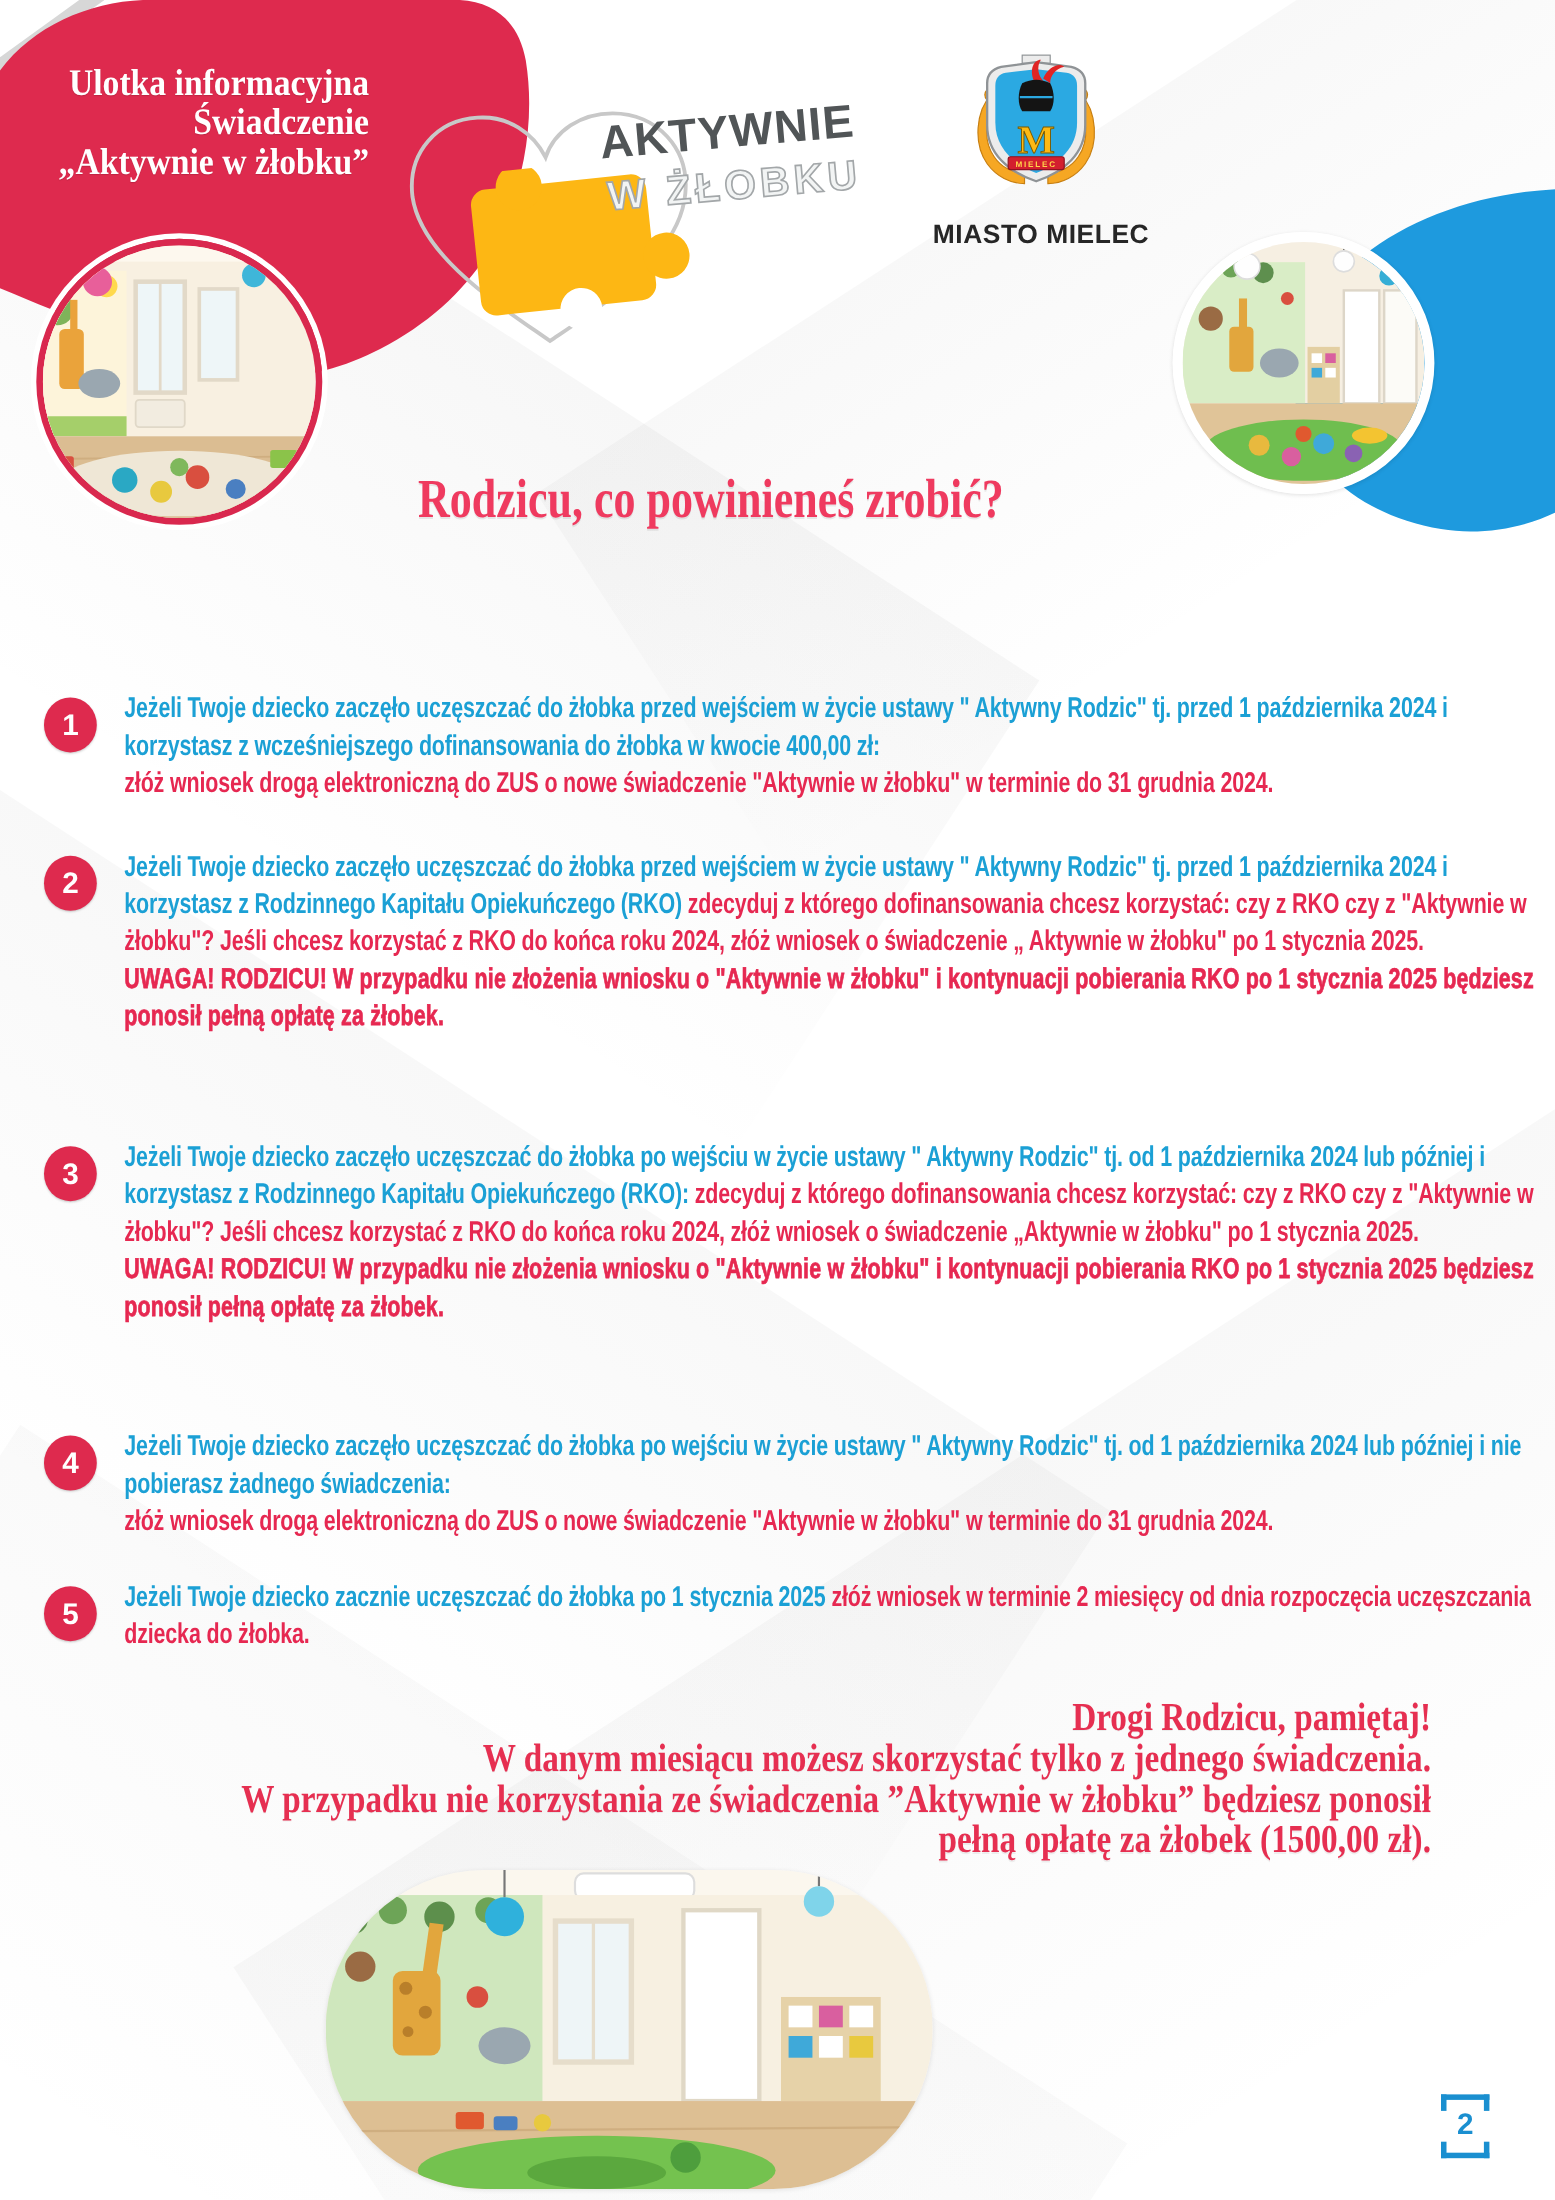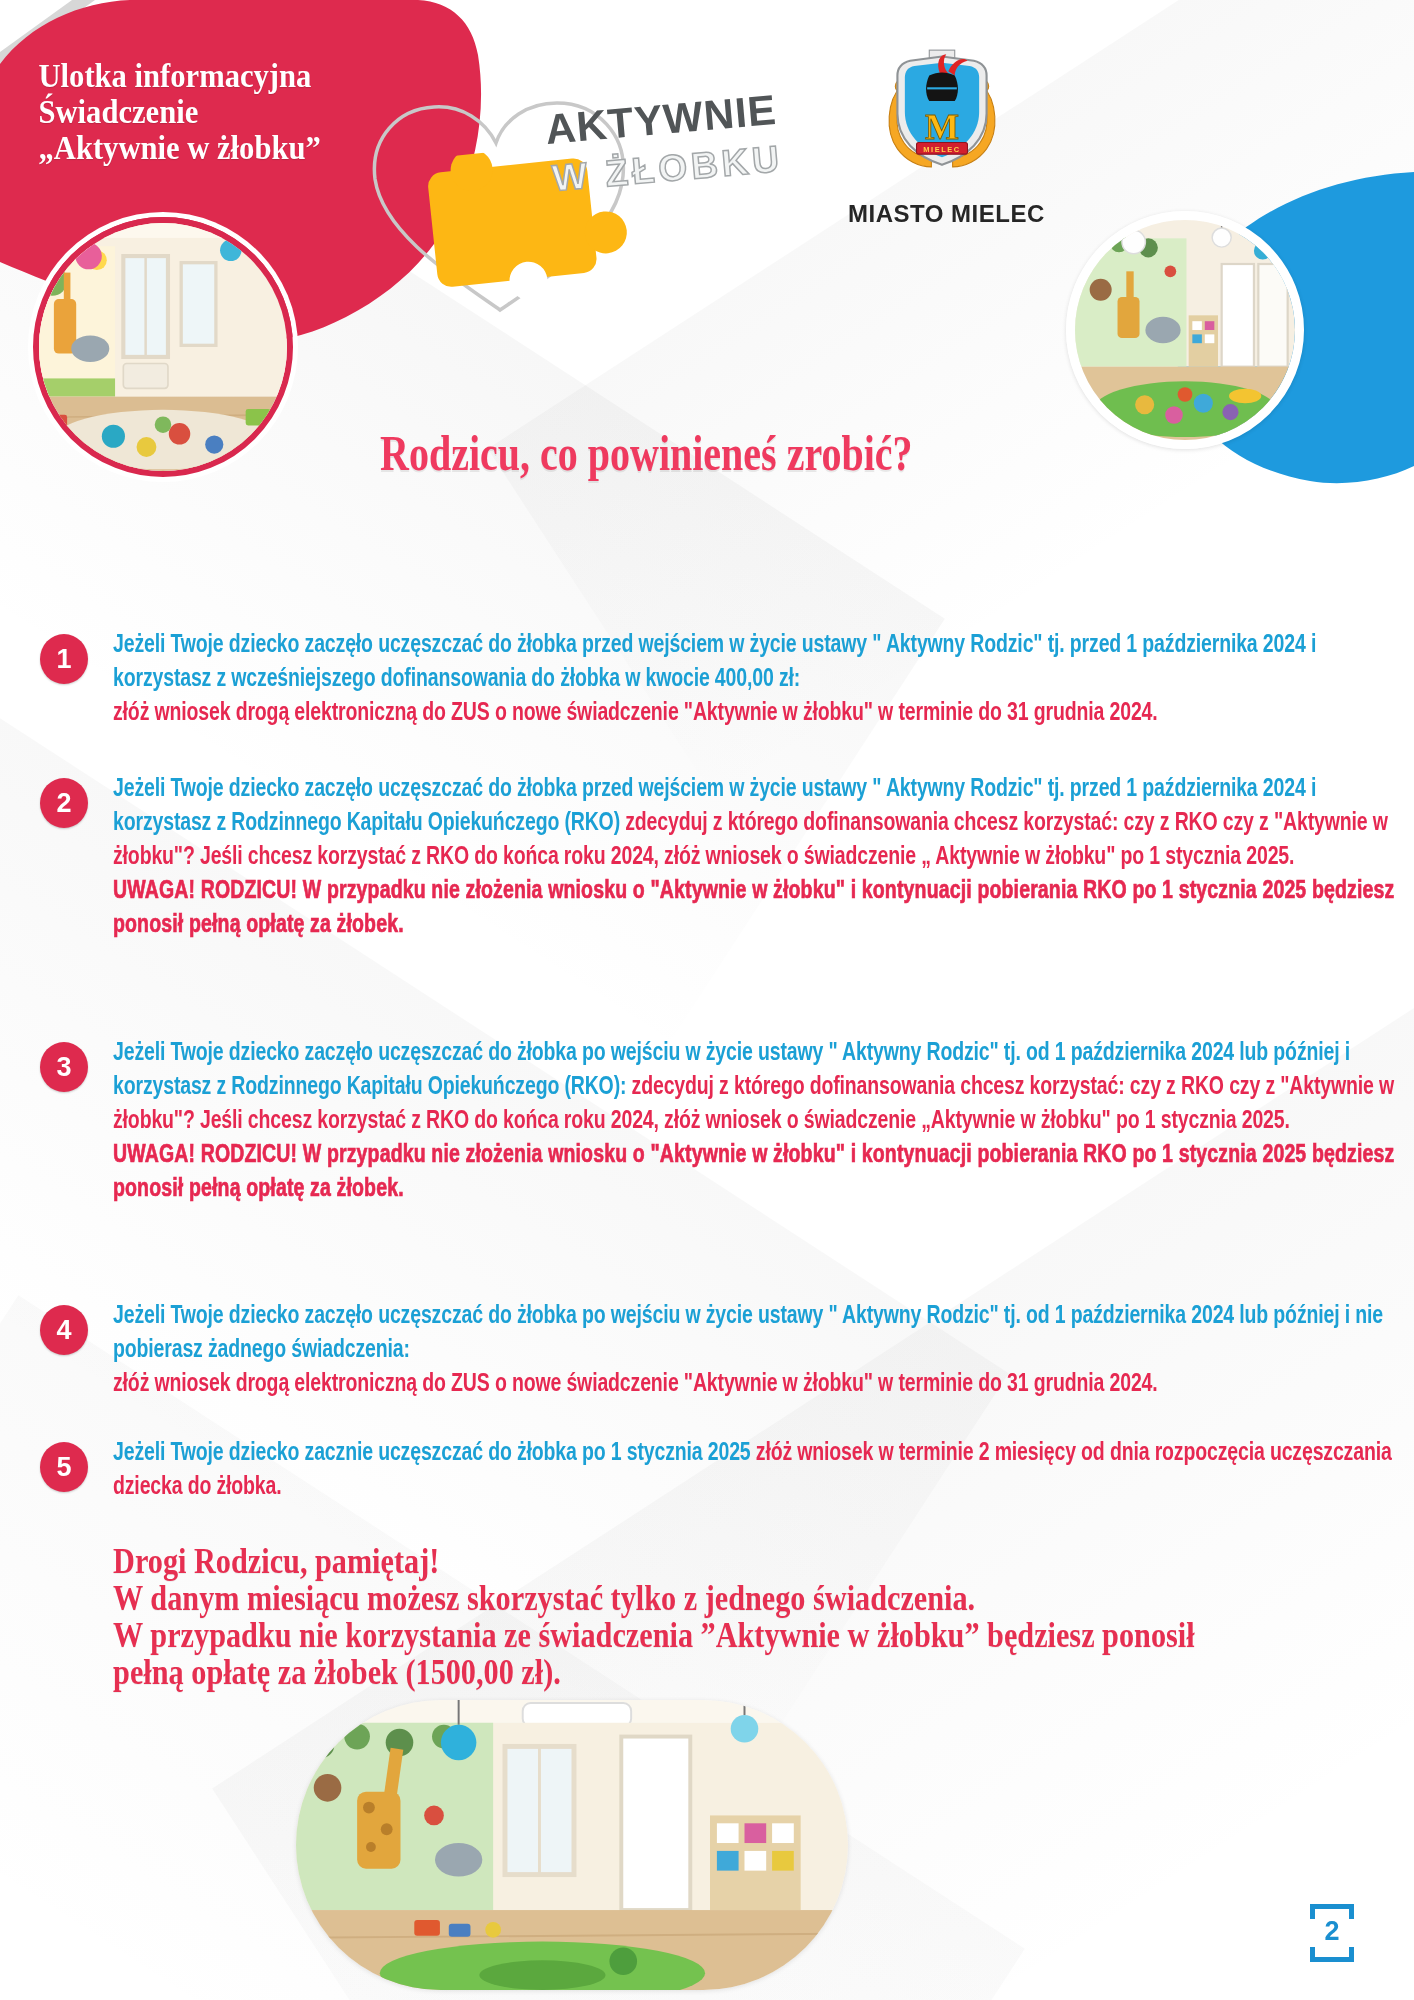--- a/index.html
+++ b/index.html
@@ -1,21 +1,21 @@
 <!DOCTYPE html>
 <html><head>
 <meta charset="utf-8">
 <style>
   html,body{margin:0;padding:0;background:#ffffff;}
   .page{position:relative;width:1414px;height:2000px;overflow:hidden;background:#fff;
         font-family:"Liberation Sans", sans-serif;}
   .abs{position:absolute;}
   .wm{position:absolute;pointer-events:none;}
   
-  .title-block{position:absolute;left:22px;top:58px;width:330px;text-align:left;
+  .title-block{position:absolute;left:22px;top:58px;width:330px;text-align:right;
 making: color:#fff;}
   .title-line{color:#ffffff;font-family:"Liberation Serif", serif;font-weight:bold;
         font-size:34px;line-height:36px;transform:scaleX(.9);transform-origin:50% 50%;
         white-space:nowrap;text-shadow:0 1px 1px rgba(0,0,0,.15);}
   .logo-text1{position:absolute;left:545px;top:96px;font-size:42px;font-weight:bold;
         color:#515557;letter-spacing:1px;transform:rotate(-5deg);white-space:nowrap;}
   .logo-text2{position:absolute;left:552px;top:148px;font-size:37px;font-weight:bold;
         color:#f2f4f4;-webkit-text-stroke:1.5px #a3a7a9;letter-spacing:4px;
         transform:rotate(-5deg);white-space:nowrap;}
   .crest-caption{position:absolute;left:848px;top:200px;width:185px;text-align:center;
@@ -39,21 +39,21 @@
         background:#de2a4e;color:#fff;font-weight:bold;font-size:27px;display:flex;
         align-items:center;justify-content:center;box-shadow:0 1px 2px rgba(0,0,0,.2);}
   .item{position:absolute;left:113px;width:1715px;transform:scaleX(.75);
         transform-origin:left top;font-size:26px;line-height:34px;font-weight:bold;
         letter-spacing:-.2px;}
   .t-blue{color:#1ba0d5;}
   .t-red{color:#e62851;}
   .blk{display:block;}
   .warn{display:block;color:#e62851;-webkit-text-stroke:.7px #e62851;letter-spacing:.2px;}
   
-  .footer{position:absolute;left:0;top:1543px;width:1414px;text-align:left;color:#e62f51;}
+  .footer{position:absolute;left:0;top:1543px;width:1414px;text-align:right;color:#e62f51;}
   .footer .line{font-family:"Liberation Serif", serif;font-weight:bold;font-size:36px;
         line-height:37px;transform:scaleX(.84);transform-origin:50% 50%;white-space:nowrap;
         text-shadow:0 1px 0 rgba(0,0,0,.06);}
   
   .pagenum{position:absolute;left:1310px;top:1904px;width:44px;height:58px;}
   .pagenum .bracket-top{position:absolute;left:0;top:0;width:100%;height:15px;
         border-top:5px solid #1a8fd0;border-left:5px solid #1a8fd0;border-right:5px solid #1a8fd0;
         box-sizing:border-box;}
   .pagenum .bracket-bottom{position:absolute;left:0;bottom:0;width:100%;height:15px;
         border-bottom:5px solid #1a8fd0;border-left:5px solid #1a8fd0;border-right:5px solid #1a8fd0;

